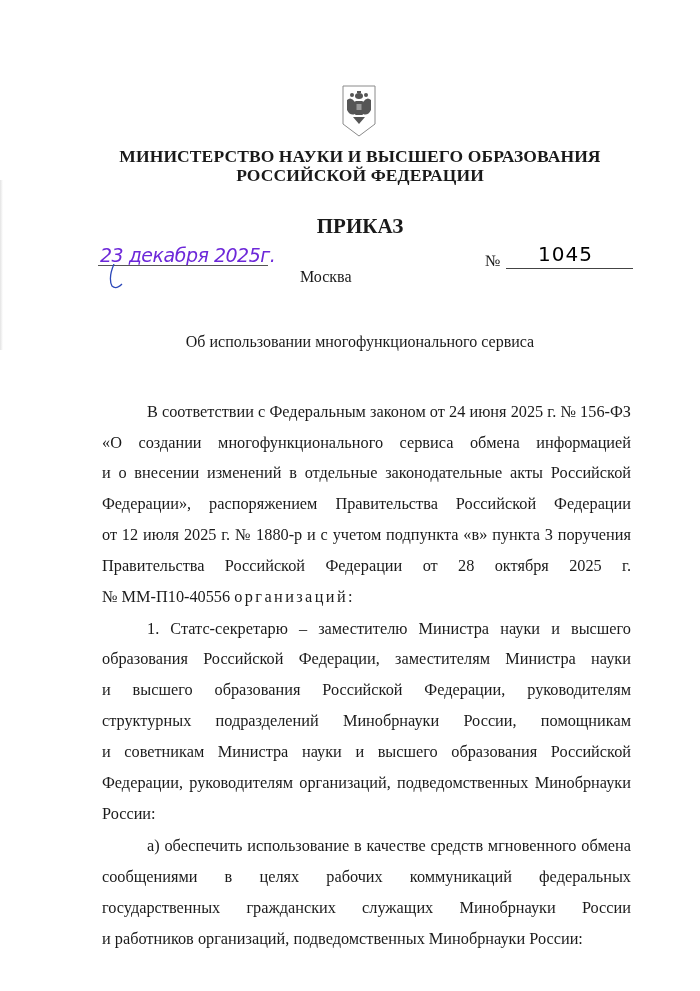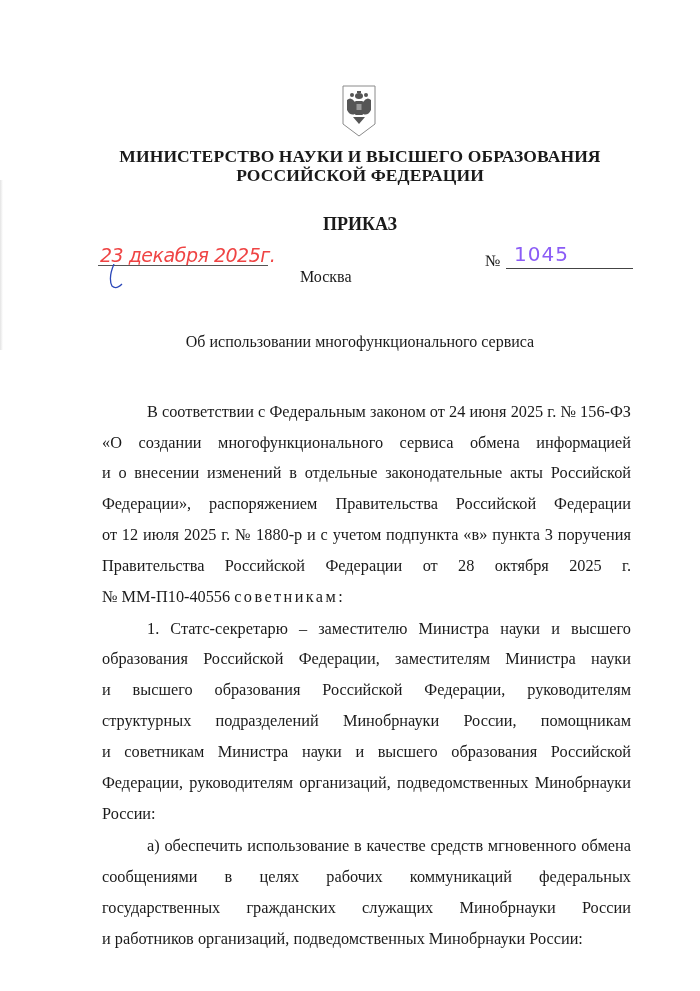--- a/index.html
+++ b/index.html
@@ -40,35 +40,35 @@
     }
     .h-bold {
       font-weight: bold;
       font-size: 17.5px;
       letter-spacing: 0.1px;
       line-height: 19px;
     }
     .h-line1 { top: 147px; }
     .h-line2 { top: 166px; }
     .h-line3 { top: 186px; font-weight: normal; font-size: 17.5px; line-height: 20px; }
-    .h-prikaz { top: 214px; font-weight: bold; font-size: 18px; }
+    .h-prikaz { top: 214px; font-weight: bold; font-size: 21px; }
 
     .date-line {
       position: absolute;
       left: 98px; top: 265px;
       width: 170px; height: 1px;
       background: #555;
     }
     .date-hand {
       position: absolute;
       left: 100px; top: 244px;
       font-family: "DejaVu Sans", sans-serif;
       font-style: italic;
       font-size: 19px;
-      color: #ef4444;
+      color: #6d28d9;
       letter-spacing: -0.5px;
       white-space: nowrap;
     }
     .date-tail {
       position: absolute;
       left: 108px; top: 264px;
       width: 20px; height: 26px;
     }
     .city {
       position: absolute;
@@ -82,24 +82,24 @@
       font-size: 16px;
     }
     .num-line {
       position: absolute;
       left: 506px; top: 268px;
       width: 127px; height: 1px;
       background: #444;
     }
     .num-hand {
       position: absolute;
-      left: 514px; top: 242px;
+      left: 538px; top: 242px;
       font-family: "DejaVu Sans", sans-serif;
       font-size: 20px;
-      color: #8b5cf6;
+      color: #000000;
       letter-spacing: 1px;
     }
     .subject {
       position: absolute;
       left: 100px; width: 520px;
       text-align: center;
       font-weight: normal;
       font-size: 16px;
       line-height: 19px;
     }
@@ -174,21 +174,21 @@
 
   <div class="body-text" style="top:0;">
     <div class="ln indent" style="top:401px;">В соответствии с Федеральным законом от 24 июня 2025 г. № 156-ФЗ</div>
     <div class="ln" style="top: 432px;">«О создании многофункционального сервиса обмена информацией</div>
     <div class="ln" style="top: 462px;">и о внесении изменений в отдельные законодательные акты Российской</div>
     <div class="ln" style="top: 493px;">Федерации», распоряжением Правительства Российской Федерации</div>
     <div class="ln" style="top: 524px;">от 12 июля 2025 г. № 1880-р и с учетом подпункта «в» пункта 3 поручения</div>
     <div class="ln" style="top: 555px;">Правительства Российской Федерации от 28 октября 2025 г.</div>
     <div class="ln last" style="top: 586px;">
       <span>№ ММ-П10-40556</span>
-      <span class="spaced">советникам:</span>
+      <span class="spaced">организаций:</span>
     </div>
     <div class="ln indent" style="top: 618px;">1. Статс-секретарю – заместителю Министра науки и высшего</div>
     <div class="ln" style="top: 648px;">образования Российской Федерации, заместителям Министра науки</div>
     <div class="ln" style="top: 679px;">и высшего образования Российской Федерации, руководителям</div>
     <div class="ln" style="top: 710px;">структурных подразделений Минобрнауки России, помощникам</div>
     <div class="ln" style="top: 741px;">и советникам Министра науки и высшего образования Российской</div>
     <div class="ln" style="top: 772px;">Федерации, руководителям организаций, подведомственных Минобрнауки</div>
     <div class="ln last" style="top: 803px;">России:</div>
     <div class="ln indent" style="top: 835px;">а) обеспечить использование в качестве средств мгновенного обмена</div>
     <div class="ln" style="top: 866px;">сообщениями в целях рабочих коммуникаций федеральных</div>

